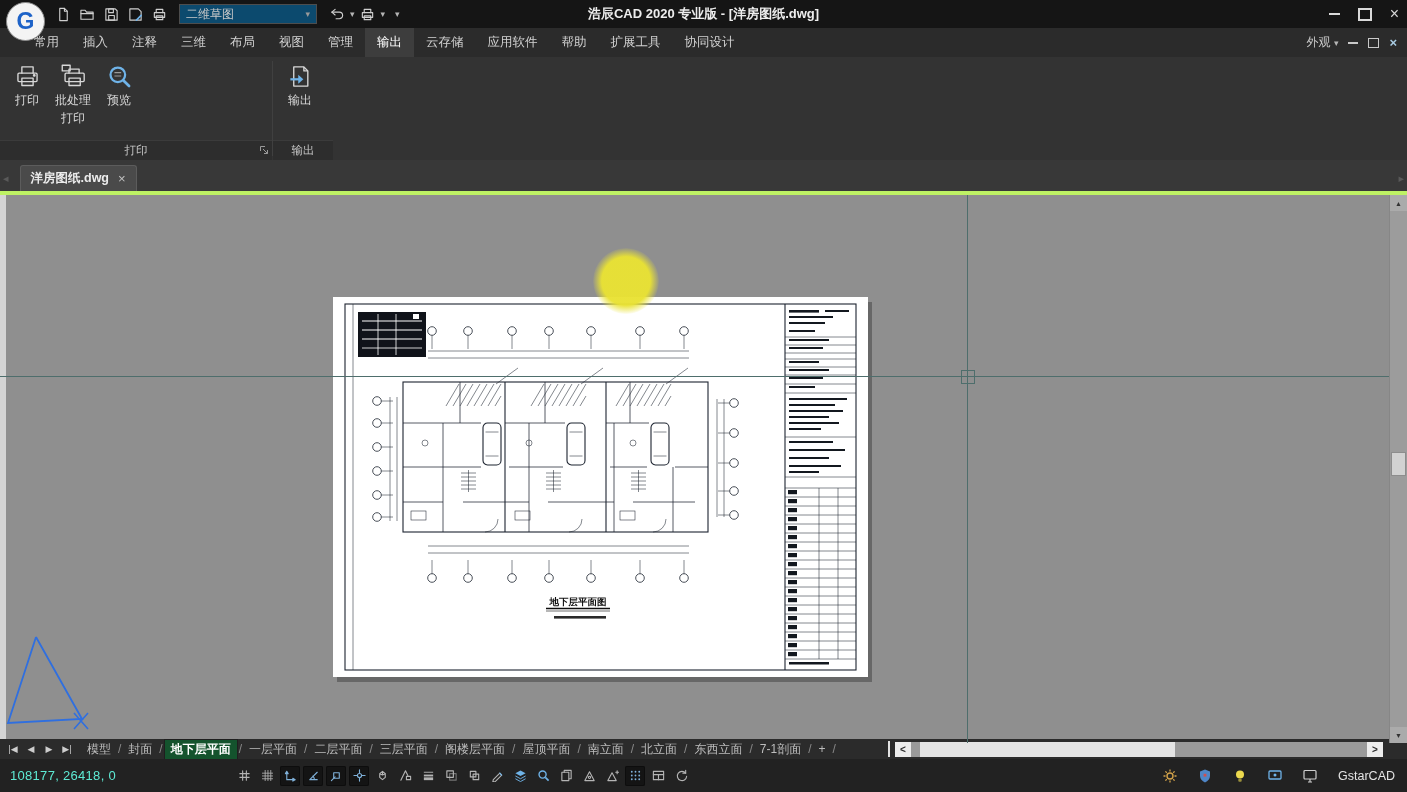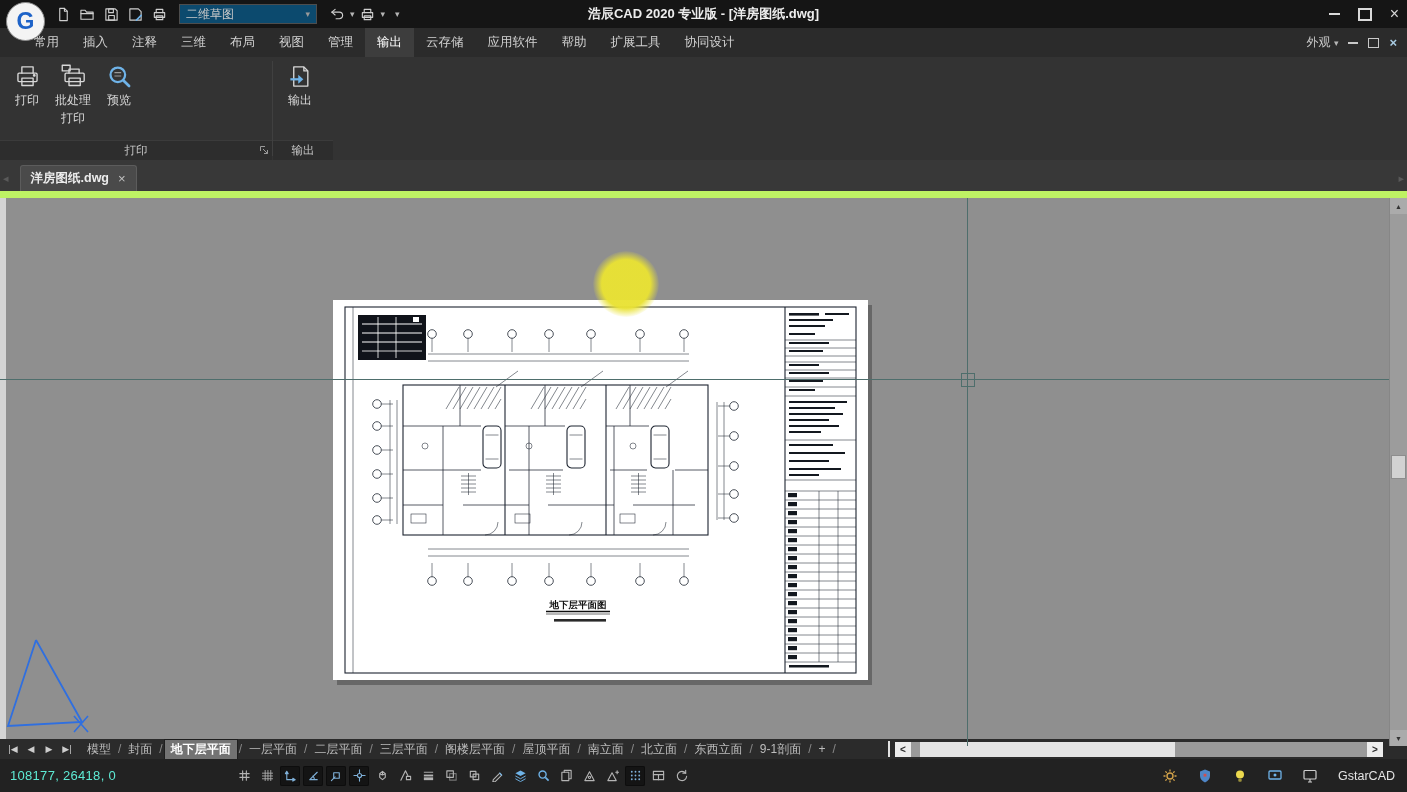--- a/index.html
+++ b/index.html
@@ -44,21 +44,21 @@
   .rsep{width:1px;background:#404040;margin:4px 0;}
   
   .doctabbar{position:absolute;top:160px;left:0;right:0;height:31px;background:#383838;display:flex;align-items:flex-end;}
   .dtab-scroll{color:#5a5a5a;font-size:11px;padding:0 3px 6px 3px;}
   .dtab{margin-left:8px;height:25px;background:#4a4a4a;border:1px solid #5c5c5c;border-bottom:none;
         border-radius:3px 3px 0 0;padding:0 10px;display:flex;align-items:center;gap:9px;
         font-size:12.5px;font-weight:700;color:#ececec;}
   .dtab-close{font-size:13px;font-weight:400;color:#c0c0c0;}
   .dtab-scroll.right{margin-left:auto;}
   
-  .canvas{position:absolute;top:191px;left:0;right:0;height:548px;background:#8f8f8f;overflow:hidden;border-top:7px solid #bef264;}
+  .canvas{position:absolute;top:191px;left:0;right:0;height:548px;background:#8f8f8f;overflow:hidden;border-top:4px solid #bef264;}
   .lstrip{position:absolute;left:0;top:0;bottom:0;width:6px;background:#d4d4d4;}
   .paper{position:absolute;left:333px;top:102px;width:535px;height:380px;background:#fff;
          box-shadow:4px 5px 0 rgba(0,0,0,0.28);}
   .paper svg{display:block;}
   .highlight{position:absolute;left:593px;top:53px;width:66px;height:66px;border-radius:50%;
              background:radial-gradient(circle, rgba(233,226,52,0.97) 0 52%, rgba(233,226,52,0) 72%);z-index:5;}
   .ch-h{position:absolute;left:0;right:17px;top:181px;height:1px;background:#4e6e6c;z-index:6;}
   .ch-v{position:absolute;left:967px;top:0;bottom:0;width:1px;background:#4e6e6c;z-index:6;}
   .pickbox{position:absolute;left:961px;top:175px;width:12px;height:12px;border:1px solid #4e6e6c;z-index:7;}
   .ucs{position:absolute;left:4px;top:438px;z-index:4;}
@@ -66,21 +66,21 @@
   .vs-btn{position:absolute;left:0;right:0;height:16px;background:#ababab;color:#333;font-size:7px;
           display:flex;align-items:center;justify-content:center;}
   .vs-up{top:0;} .vs-down{bottom:0;}
   .vs-thumb{position:absolute;left:1px;right:1px;top:257px;height:22px;background:#d2d2d2;border:1px solid #8d8d8d;}
   
   .layoutbar{position:absolute;top:739px;left:0;right:0;height:20px;background:#2b2b2b;
              display:flex;align-items:center;font-size:12px;color:#bdbdbd;}
   .navbtns{display:flex;align-items:center;gap:2px;margin-left:5px;margin-right:6px;}
   .navbtn{min-width:14px;text-align:center;font-size:9px;color:#cdcdcd;padding:0 1px;}
   .ltab{padding:0 6px;height:20px;line-height:20px;white-space:nowrap;color:#bdbdbd;}
-  .ltab.active{background:#737373;border:1px solid #1f1f1f;border-bottom:none;color:#fff;font-weight:700;height:19px;line-height:19px;}
+  .ltab.active{background:#14532d;border:1px solid #1f1f1f;border-bottom:none;color:#fff;font-weight:700;height:19px;line-height:19px;}
   .lsep{color:#8a8a8a;padding:0 1px;}
   .hdiv{width:2px;height:16px;background:#e2e2e2;margin:0 5px 0 auto;}
   .hscroll{width:488px;height:15px;display:flex;align-items:stretch;margin-right:24px;}
   .hs-btn{width:16px;background:#ededed;color:#2d2d2d;font-size:10px;font-weight:bold;
           display:flex;align-items:center;justify-content:center;}
   .hs-track{flex:1;background:#9a9a9a;position:relative;}
   .hs-thumb{position:absolute;left:2%;width:56%;top:0;bottom:0;background:#e4e4e4;}
   
   .statusbar{position:absolute;top:759px;left:0;right:0;height:33px;background:#222;display:flex;align-items:center;}
   .coords{margin-left:10px;font-size:13px;color:#5eead4;letter-spacing:.3px;min-width:128px;}
@@ -518,21 +518,21 @@
   <span class="ltab">阁楼层平面</span>
   <span class="lsep">/</span>
   <span class="ltab">屋顶平面</span>
   <span class="lsep">/</span>
   <span class="ltab">南立面</span>
   <span class="lsep">/</span>
   <span class="ltab">北立面</span>
   <span class="lsep">/</span>
   <span class="ltab">东西立面</span>
   <span class="lsep">/</span>
-  <span class="ltab">9-1剖面</span>
+  <span class="ltab">7-1剖面</span>
   <span class="lsep">/</span>
   <span class="ltab">+</span>
   <span class="lsep">/</span>
   <div class="hdiv"></div>
   <div class="hscroll">
     <div class="hs-btn">&lt;</div>
     <div class="hs-track">
       <div class="hs-thumb"></div>
     </div>
     <div class="hs-btn">&gt;</div>

